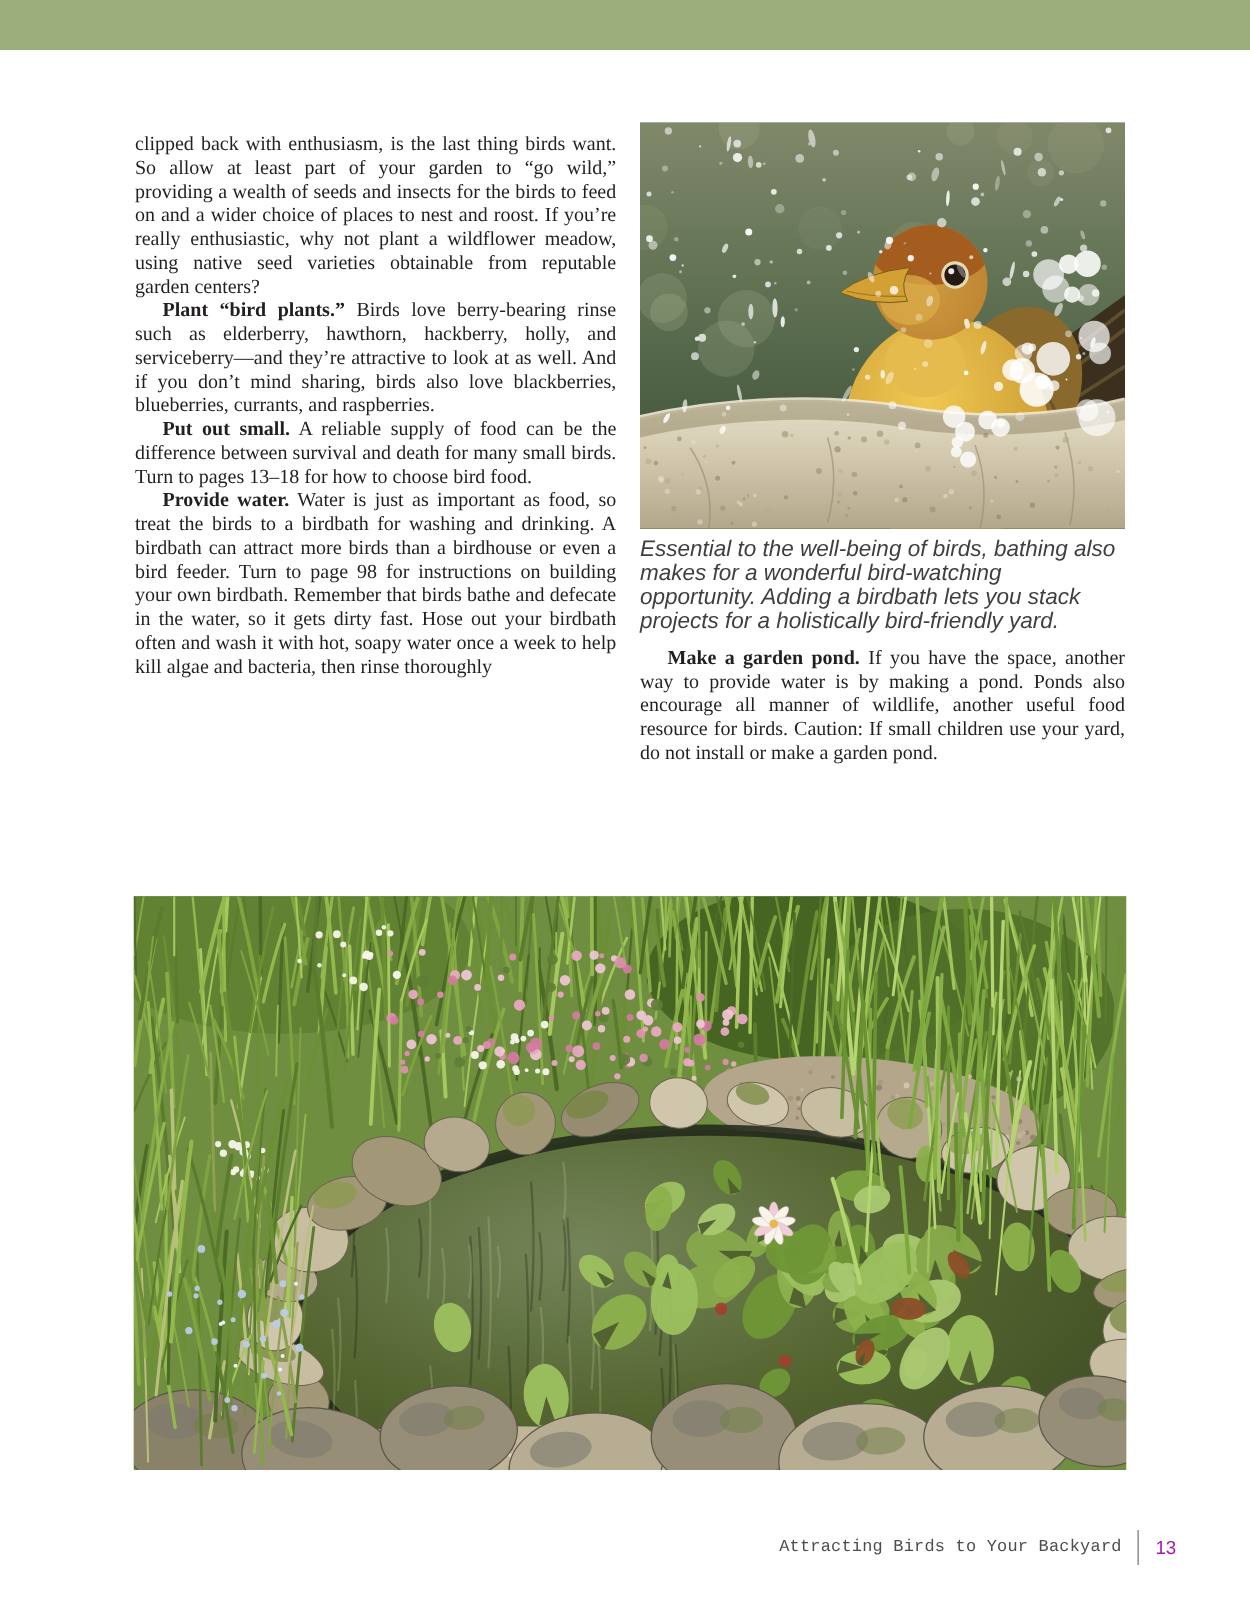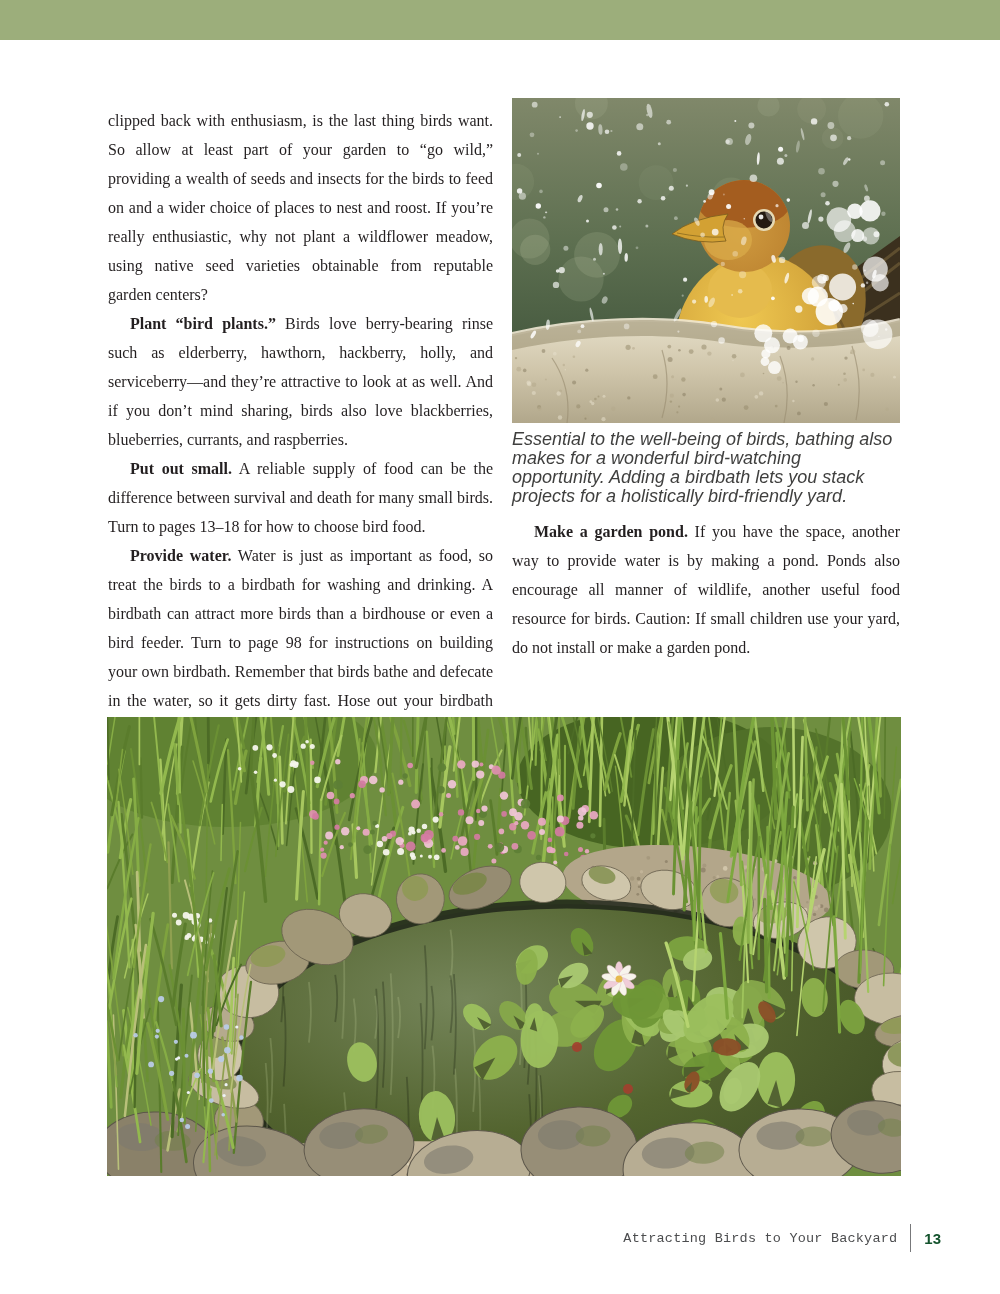--- a/index.html
+++ b/index.html
@@ -1,35 +1,35 @@
 <!DOCTYPE html>
 <html><head>
 <meta charset="utf-8">
 <style>
   html,body{margin:0;padding:0;background:#ffffff;}
   .page{position:relative;width:1000px;height:1294px;background:#ffffff;overflow:hidden;
         font-family:"Liberation Serif", serif;color:#231f20;}
   .header-bar{position:absolute;left:0;top:0;width:1000px;height:40px;background:#9cae7b;}
   .col-left{position:absolute;left:108px;top:106px;width:385px;}
   .col-right{position:absolute;left:512px;top:517px;width:388px;}
-  .para{margin:0;font-size:16px;line-height:29px;text-align:justify;}
+  .para{margin:0;font-size:16px;line-height:19px;text-align:justify;}
   .para.indent{text-indent:22px;}
   .para b{font-weight:bold;}
   .photo{position:absolute;overflow:hidden;margin:0;padding:0;background:#5c6b4c;}
   .photo-bird{left:512px;top:98px;width:388px;height:325px;}
   .photo-pond{left:107px;top:717px;width:794px;height:459px;background:#6f8e40;}
   .caption{position:absolute;font-family:"Liberation Sans", sans-serif;font-style:italic;
            color:#3f3f3e;font-size:18px;line-height:19px;}
   .caption-bird{left:512px;top:430px;width:386px;}
   .caption-pond{left:107px;top:1182px;width:810px;white-space:nowrap;}
   .footer{position:absolute;top:1224px;right:59px;display:flex;align-items:center;
           font-family:"Liberation Sans", sans-serif;}
   .footer-title{font-size:13.5px;color:#4c4d4f;letter-spacing:0.2px;font-family:Liberation Mono, monospace;}
   .footer-divider{width:1px;height:28px;background:#77787a;margin:0 13px;}
-  .footer-page{font-size:15px;font-weight:bold;color:#14532d;}
+  .footer-page{font-size:15px;font-weight:normal;color:#a21caf;}
   svg{display:block;}
 </style>
 </head>
 <body>
 
 <div class="page">
 
   <div class="header-bar" style="background: rgb(156, 174, 123);"></div>
 
   <div class="col-left">

